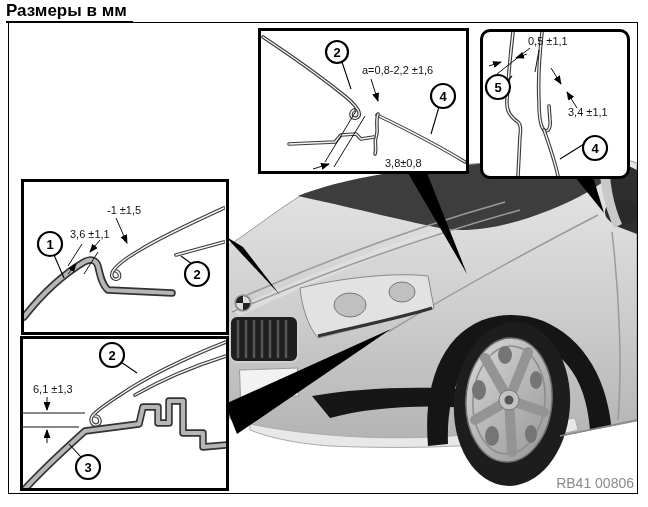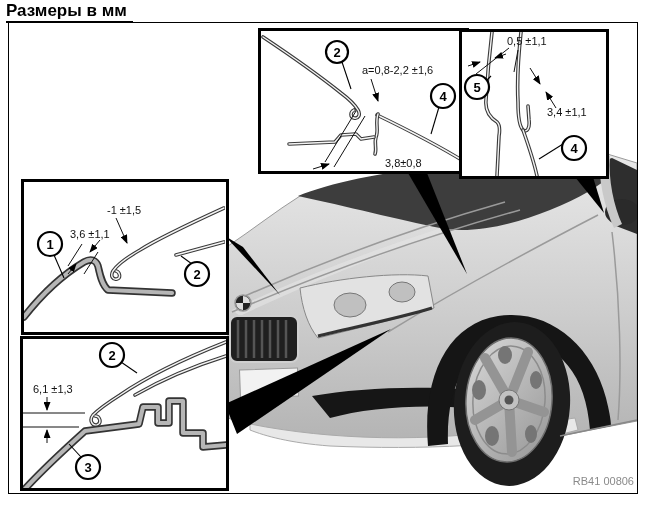--- a/index.html
+++ b/index.html
@@ -6,24 +6,24 @@
   #stage{position:relative;width:648px;height:507px;background:#fff;overflow:hidden;
          font-family:"Liberation Sans",sans-serif;}
   #title{position:absolute;left:6px;top:1px;font-size:17px;font-weight:bold;color:#000;
          border-bottom:2px solid #000;padding:0 6px 0 0;line-height:20px;}
   #frame{position:absolute;left:8px;top:22px;width:630px;height:472px;border:1px solid #000;
          box-sizing:border-box;background:#fff;z-index:0;}
   #carsvg{position:absolute;left:0;top:0;z-index:1;}
   .inset{position:absolute;background:#fff;border:3px solid #000;box-sizing:border-box;z-index:2;}
   .inset svg{position:absolute;left:0;top:0;}
   #inset-tc{left:258px;top:28px;width:211px;height:146px;}
-  #inset-tr{left:459px;top:29px;width:150px;height:150px;}
+  #inset-tr{left:480px;top:29px;width:150px;height:150px;border-radius:10px;}
   #inset-b1{left:21px;top:179px;width:208px;height:156px;}
   #inset-b2{left:20px;top:336px;width:209px;height:155px;}
-  #figcode{position:absolute;right:14px;top:475px;font-size:11px;color:#8a8a8a;z-index:3;}
+  #figcode{position:absolute;right:14px;top:475px;font-size:14px;color:#8a8a8a;z-index:3;}
   .tube-o{stroke:#3a3a3a;stroke-width:3.6;fill:none;stroke-linejoin:round;stroke-linecap:round;}
   .tube-i{stroke:#f4f4f4;stroke-width:1.4;fill:none;stroke-linejoin:round;stroke-linecap:round;}
   .thick-o{stroke:#333;stroke-width:7.5;fill:none;stroke-linejoin:round;stroke-linecap:round;}
   .thick-i{stroke:#b6b6b6;stroke-width:4.2;fill:none;stroke-linejoin:round;stroke-linecap:round;}
   .dim{stroke:#111;stroke-width:1;fill:none;}
   .dimtxt{font:11px "Liberation Sans",sans-serif;fill:#111;}
   .ldr{stroke:#000;stroke-width:1.1;fill:none;}
   .co{fill:#fff;stroke:#000;stroke-width:2.2;}
   .cotxt{font:bold 13px "Liberation Sans",sans-serif;fill:#000;text-anchor:middle;}
   .crease{stroke:#9a9a9a;stroke-width:1.5;fill:none;}

